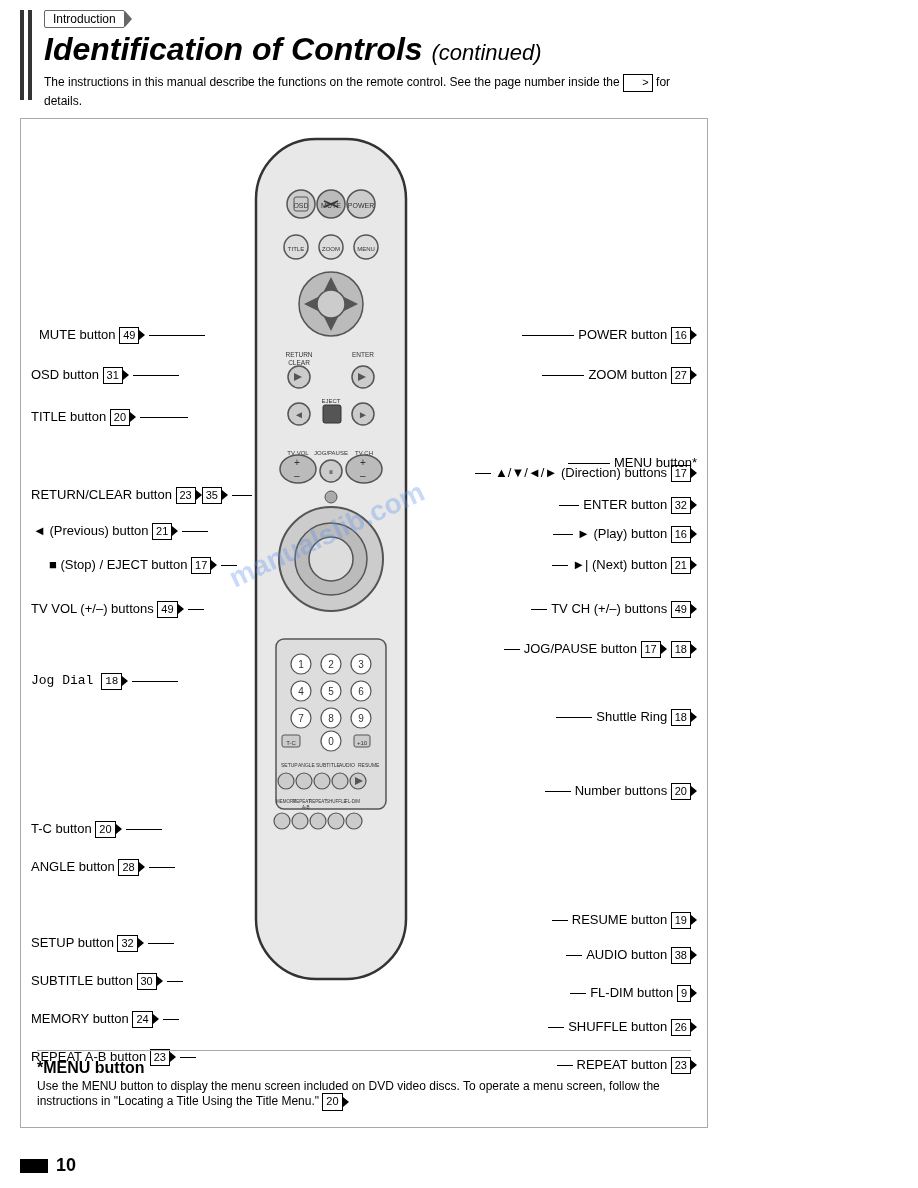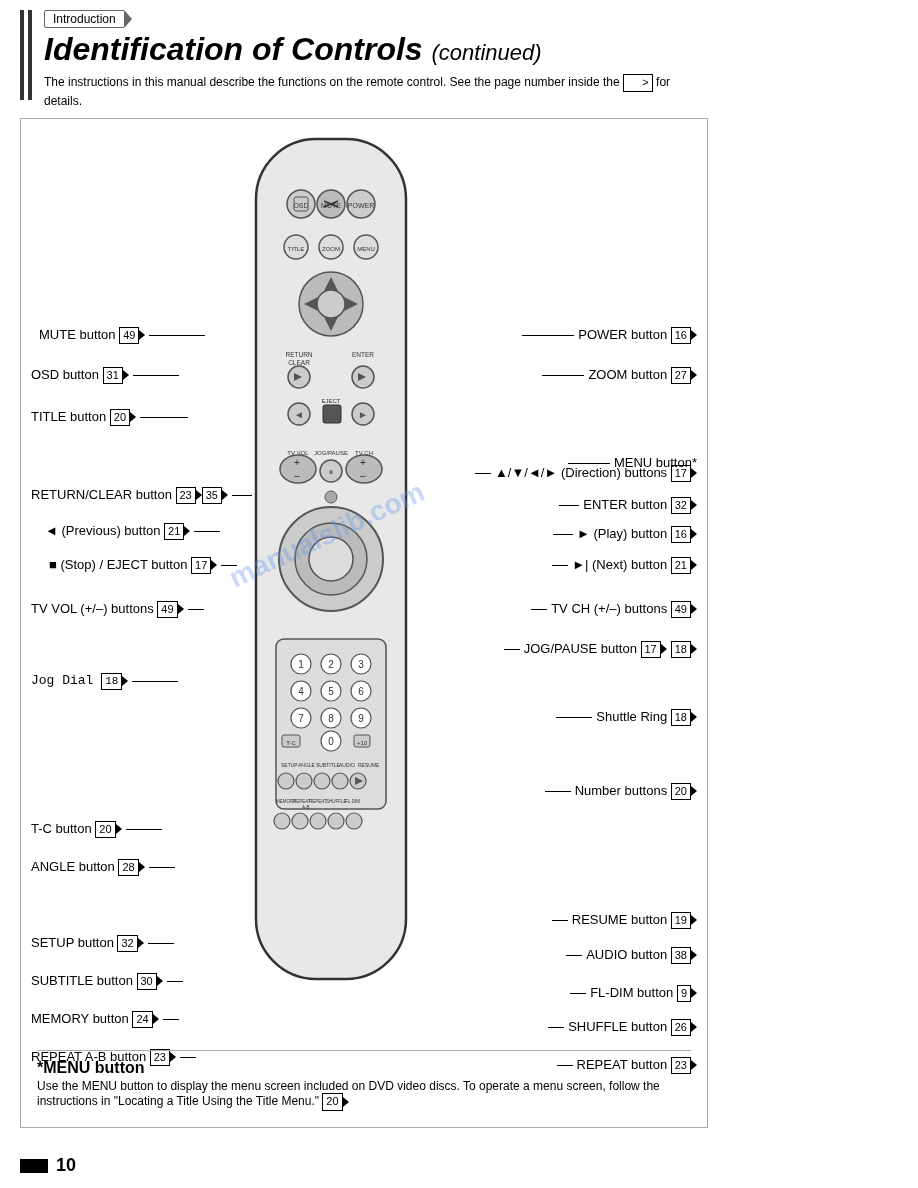--- a/index.html
+++ b/index.html
@@ -355,21 +355,21 @@
       <span>RETURN/CLEAR button </span><span class="ref">
           <span class="ref-box">23</span>
           <span class="ref-arrow"></span>
         </span><span class="ref">
           <span class="ref-box" style="">35</span>
           <span class="ref-arrow"></span>
         </span>
       <div style="position:absolute; right:-24px; top:8px; width:20px; height:1px; background:#000;"></div>
     </div>
 
-    <div style="position:absolute; left:24px; top:404px;text-align:right;">
+    <div style="position:absolute; left:12px; top:404px;text-align:right;">
       <span>◄ (Previous) button </span><span class="ref">
           <span class="ref-box">21</span>
           <span class="ref-arrow"></span>
         </span>
       <div style="position:absolute; right:-30px; top:8px; width:26px; height:1px; background:#000;"></div>
     </div>
 
     <div style="position:absolute; left:28px; top:438px;">
       <span>■ (Stop) / EJECT button </span><span class="ref">
           <span class="ref-box">17</span>

